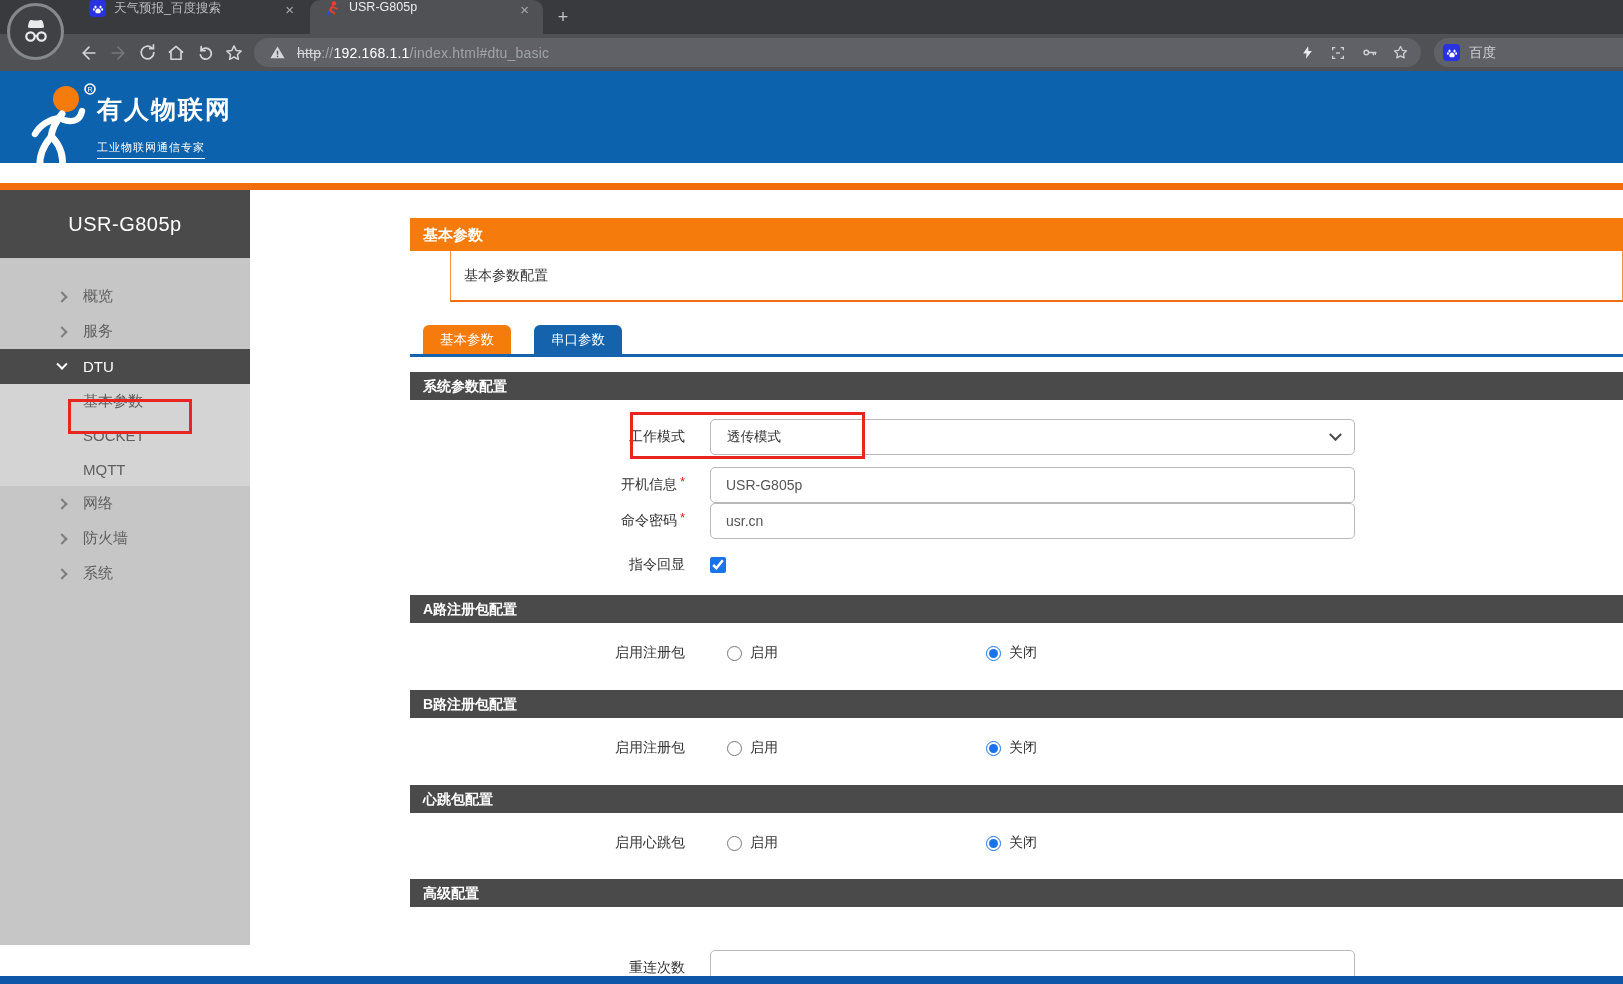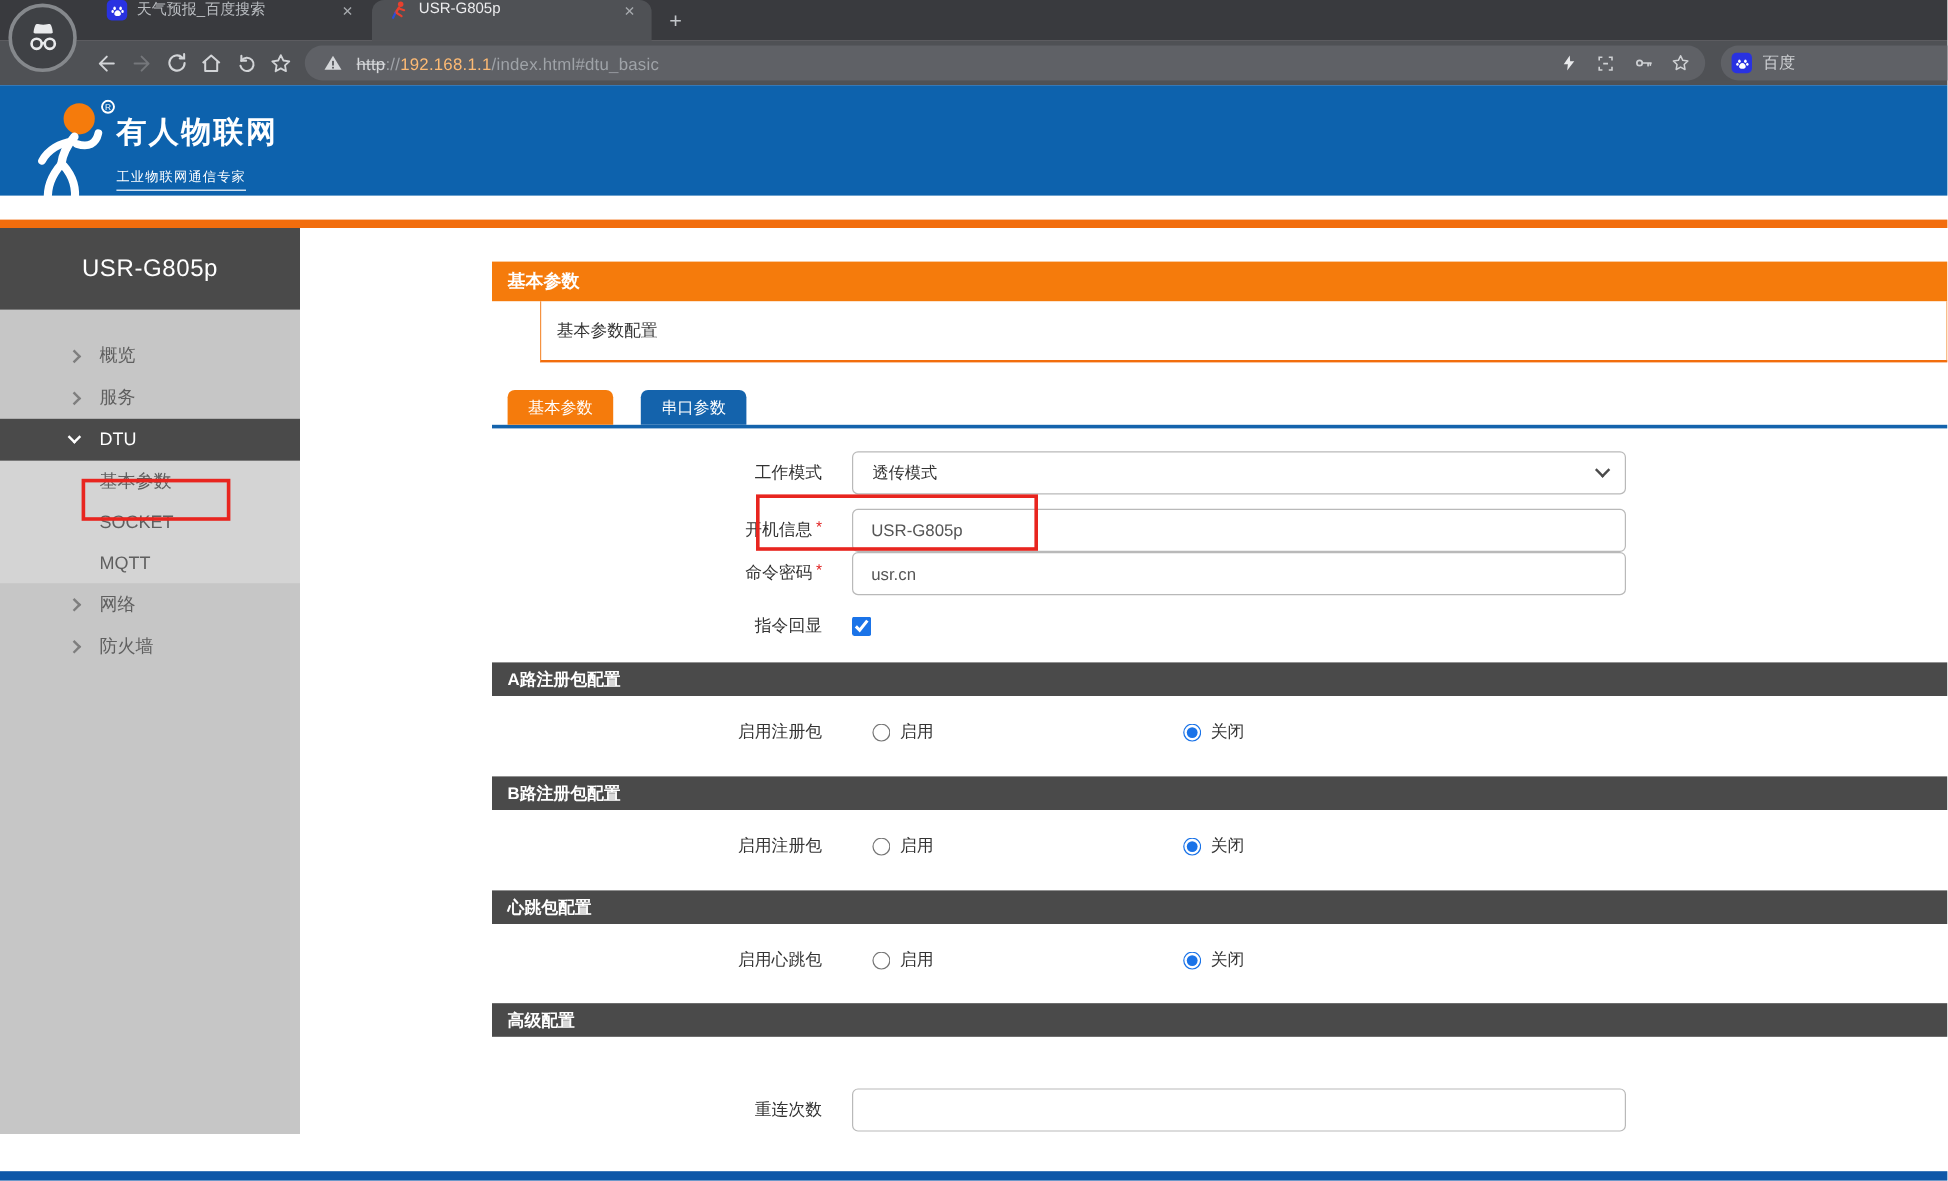--- a/index.html
+++ b/index.html
@@ -32,21 +32,21 @@
   .toolbar { position:absolute; top:34px; left:0; right:0; height:37px; background:#4f5155; display:flex; align-items:center; padding-left:76px; }
   .nav-ic { width:26px; height:26px; margin-right:3px; display:flex; align-items:center; justify-content:center; color:#d2d4d7; }
   .nav-ic.dim { color:#75777b; }
   .addr {
     margin-left:4px; width:1167px; height:29px; background:#5f6166; border-radius:15px;
     display:flex; align-items:center; padding:0 10px 0 12px; gap:9px; color:#e8eaed; font-size:14px;
   }
   .addr-url { flex:1; white-space:nowrap; overflow:hidden; letter-spacing:.2px; }
   .u-scheme { color:#d5d7da; text-decoration:line-through; }
   .u-sep, .u-path { color:#9fa3a8; }
-  .u-host { color:#fdba74; }
+  .u-host { color:#ffffff; }
   .addr-ic { width:22px; height:22px; display:flex; align-items:center; justify-content:center; color:#cfd1d4; flex:0 0 auto; }
   .chip {
     margin-left:13px; flex:1; height:29px; background:#5f6166; border-radius:15px 0 0 15px;
     display:flex; align-items:center; gap:9px; padding-left:9px; color:#cfd1d4; font-size:13.5px;
   }
 
   
   .site-header { position:absolute; top:71px; left:0; right:0; height:92px; background:#0d62ad; }
   .logo { position:absolute; left:22px; top:12px; }
   .brand-text { position:absolute; left:97px; top:22px; color:#fff; }
@@ -274,36 +274,41 @@
       </div>
     </div>
     <div class="m-item">
       <span class="chev"></span>
       <span>网络</span>
     </div>
     <div class="m-item">
       <span class="chev"></span>
       <span>防火墙</span>
     </div>
+    <div class="m-item">
+      <span class="chev"></span>
+      <span>系统</span>
+    </div>
   </div>
 </div>
 
 <div class="content">
   <div class="inner">
 
     <div class="panel">
       <div class="panel-head">基本参数</div>
       <div class="panel-body">基本参数配置</div>
     </div>
 
     <div class="tabs-row">
       <div class="ctab on">基本参数</div>
       <div class="ctab off">串口参数</div>
     </div>
 
+    <div class="secbar mt15">系统参数配置</div>
 
     <div class="frow" style="margin-top:19px;">
       <div class="flabel">工作模式</div>
       <div class="selbox">
         <span>透传模式</span>
         <span class="sel-chev"></span>
       </div>
     </div>
 
     <div class="frow" style="margin-top:12px;">

